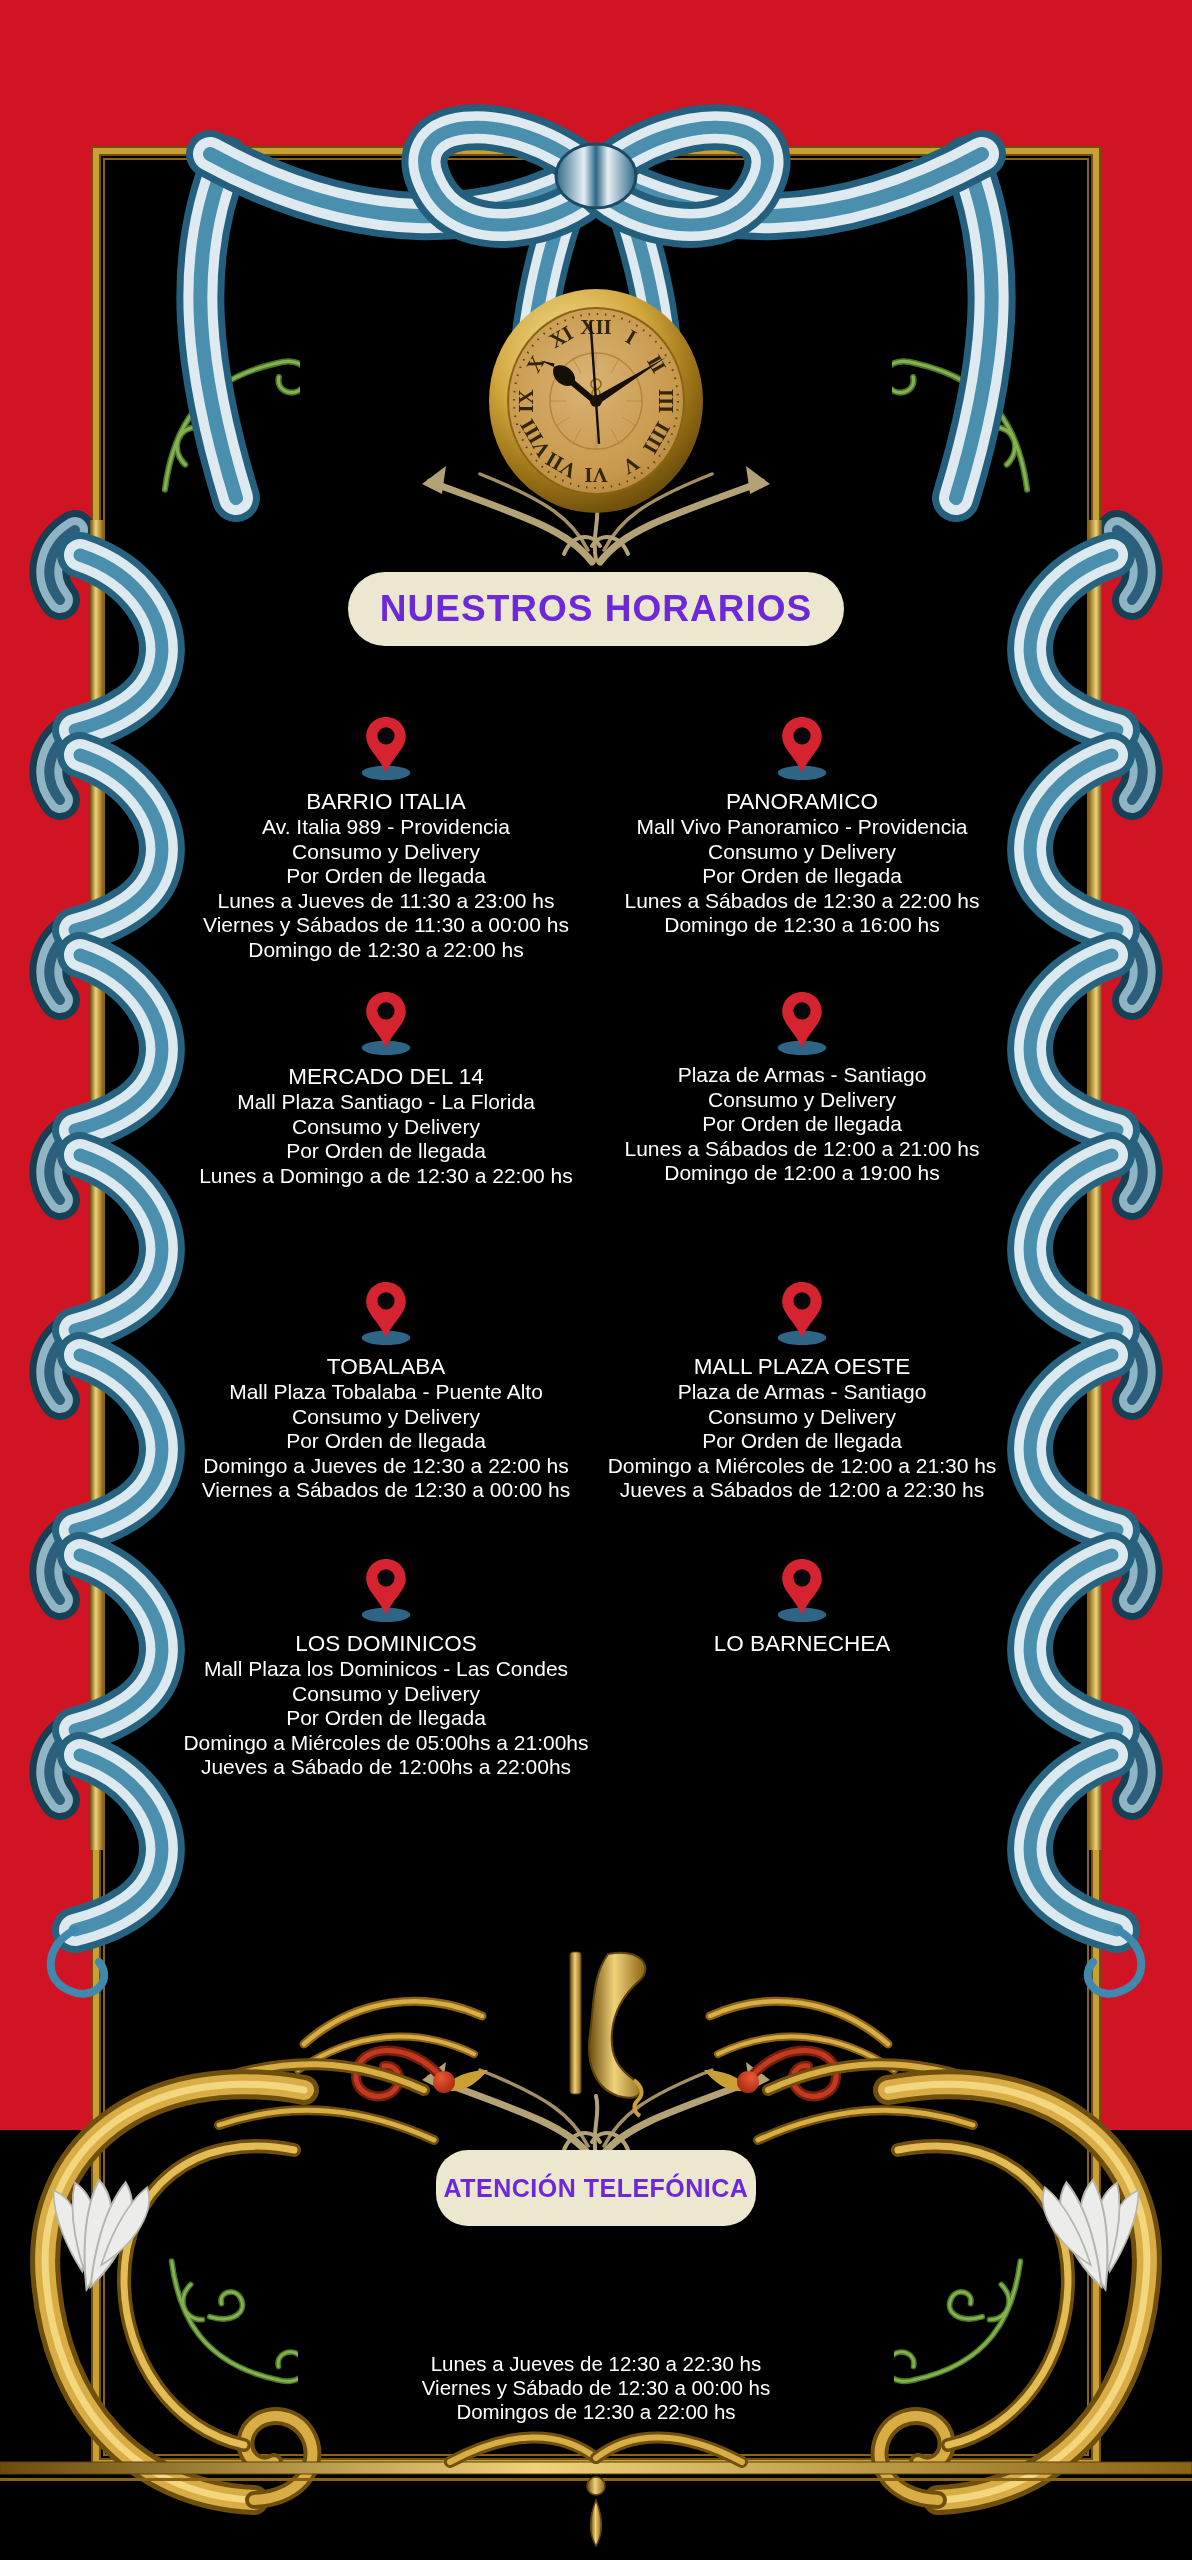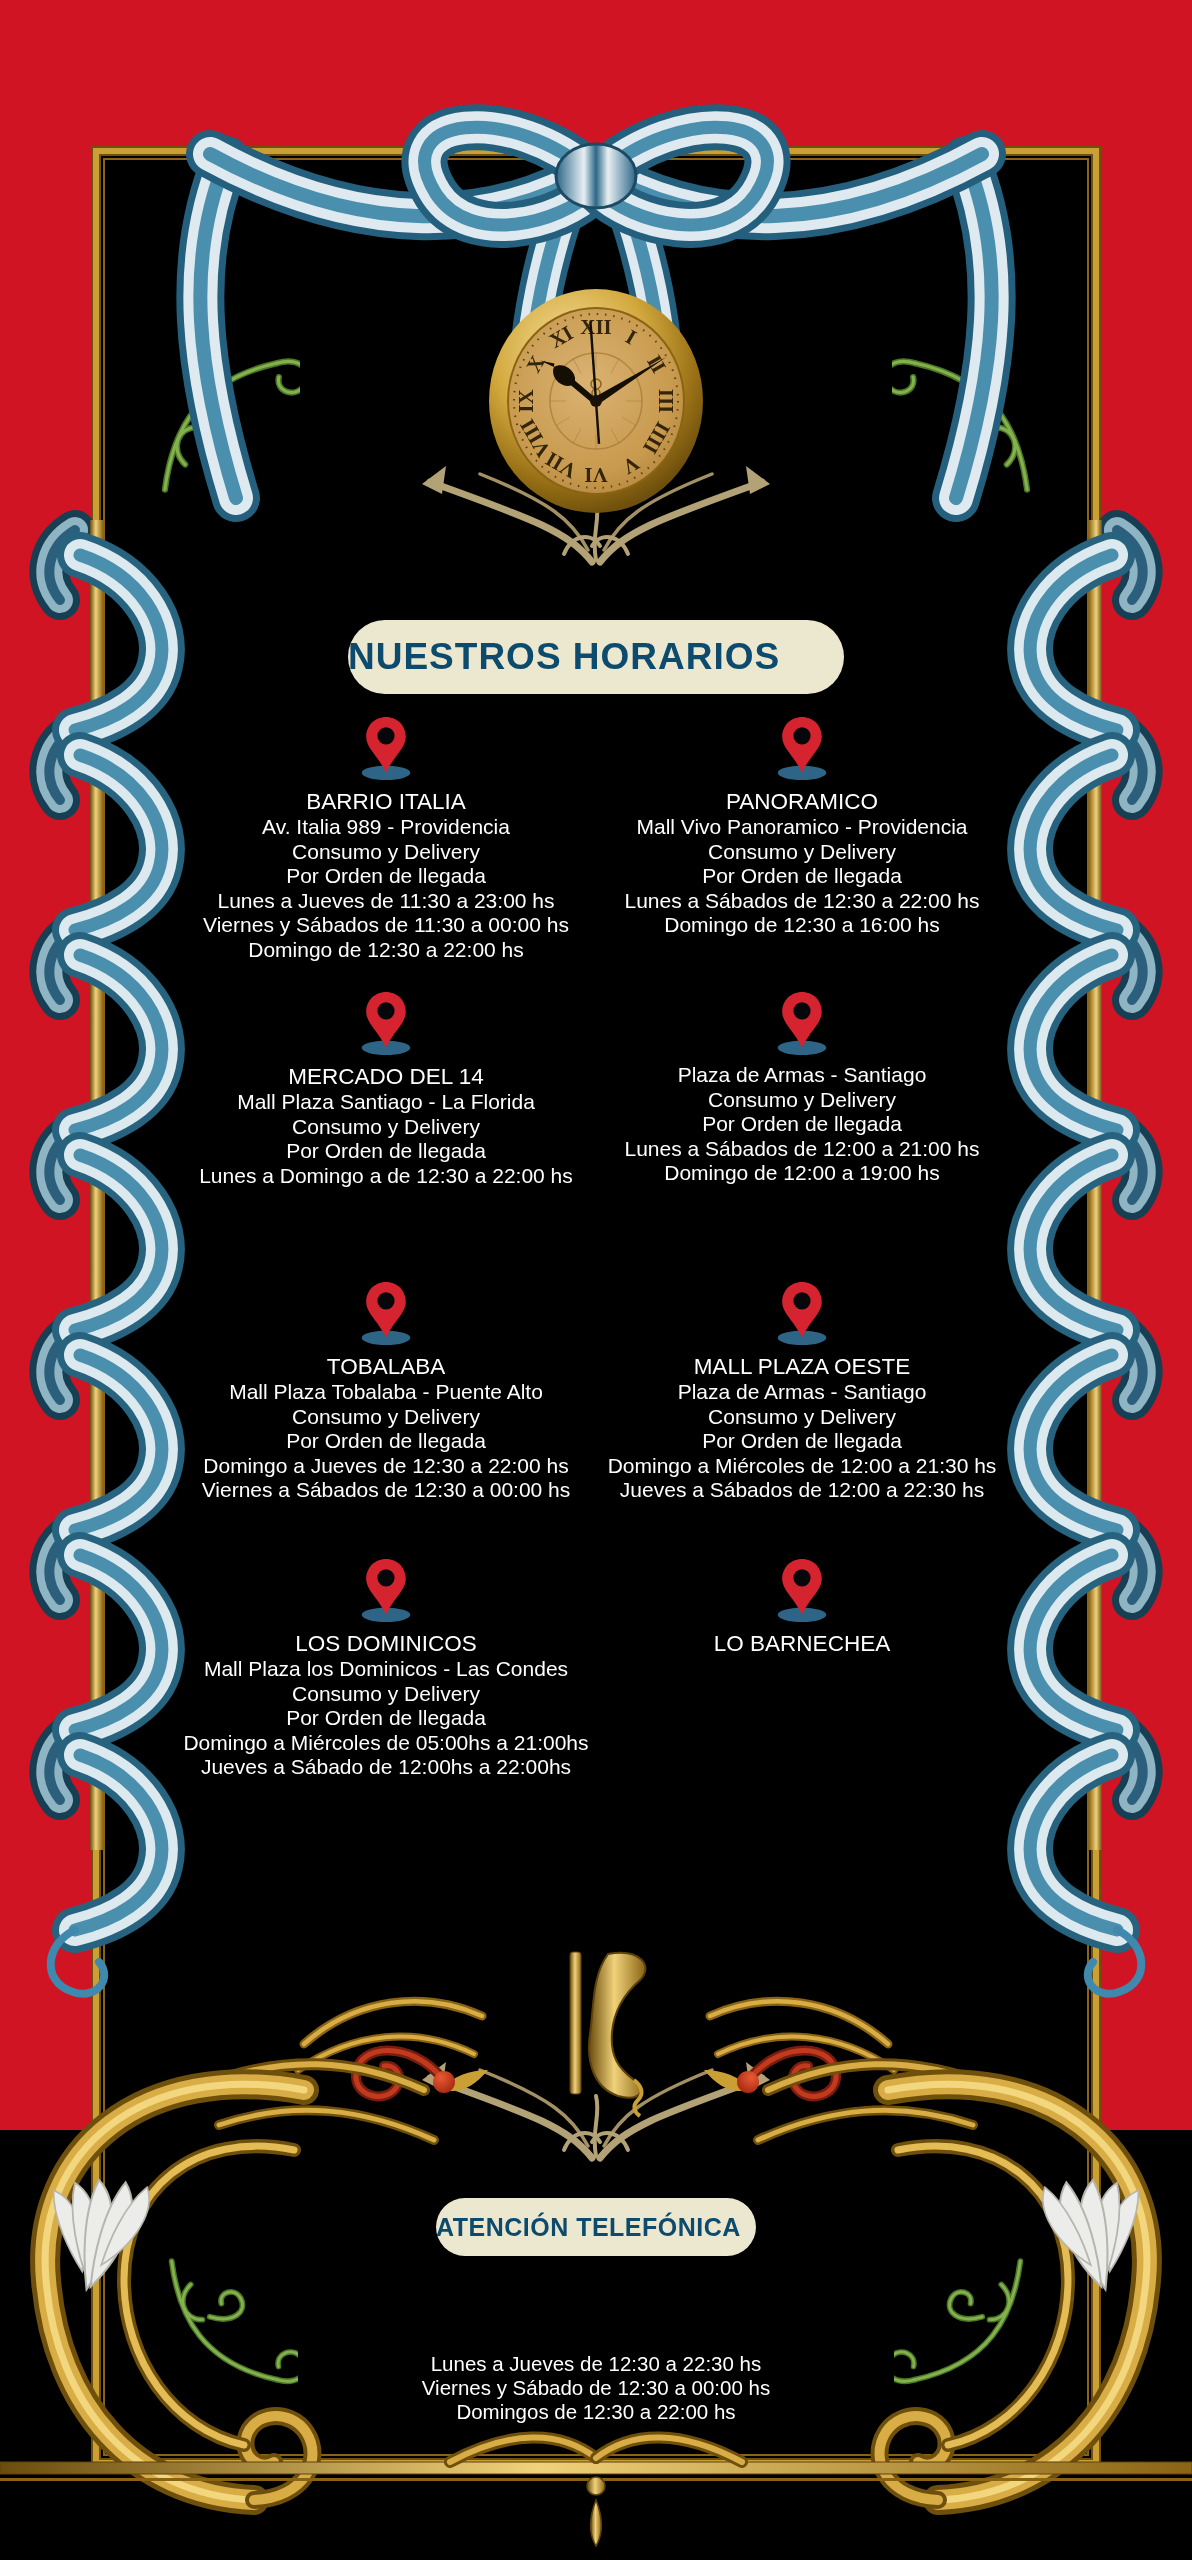--- a/index.html
+++ b/index.html
@@ -19,25 +19,25 @@
          border:6px solid var(--frame-gold,#caa035);
          box-shadow:0 0 0 2px #6e4f0c, inset 0 0 0 2px #6e4f0c;z-index:2;}
   .frame::after{content:"";position:absolute;inset:4px;border:2px solid #8a6316;}
 
   .deco{position:absolute;z-index:3;}
   .deco.hi{z-index:4;}
   .deco.top{z-index:5;}
 
   
   .pill{position:absolute;z-index:6;background:var(--pill-cream,#ece8cf);
-        display:flex;align-items:center;
-        color:#0c4a6e;font-weight:700;white-space:nowrap;margin-top:48px;}
+        display:flex;align-items:center;justify-content:center;
+        color:#6d28d9;font-weight:700;white-space:nowrap;}
   #horarios-pill{left:348px;top:572px;width:496px;height:74px;border-radius:38px;
                  font-size:37px;letter-spacing:1px;}
-  #atencion-pill{left:436px;top:2150px;width:320px;height:58px;border-radius:32px;
+  #atencion-pill{left:436px;top:2150px;width:320px;height:76px;border-radius:32px;
                  font-size:25px;letter-spacing:.5px;}
 
   
   #locations{position:absolute;left:6px;top:0;width:100%;height:100%;z-index:6;margin-top:32px;}
   .loc-card{position:absolute;width:460px;text-align:center;color:var(--text-white,#fff);}
   .col-0{left:150px}.col-1{left:566px}
   .row-0{top:683px}.row-1{top:958px}.row-2{top:1248px}.row-3{top:1525px}
   .pin{margin:0 auto 6px auto;}
   .pin-body{fill:var(--pin-red,#d62330);}
   .pin-hole{fill:#06070a;}

